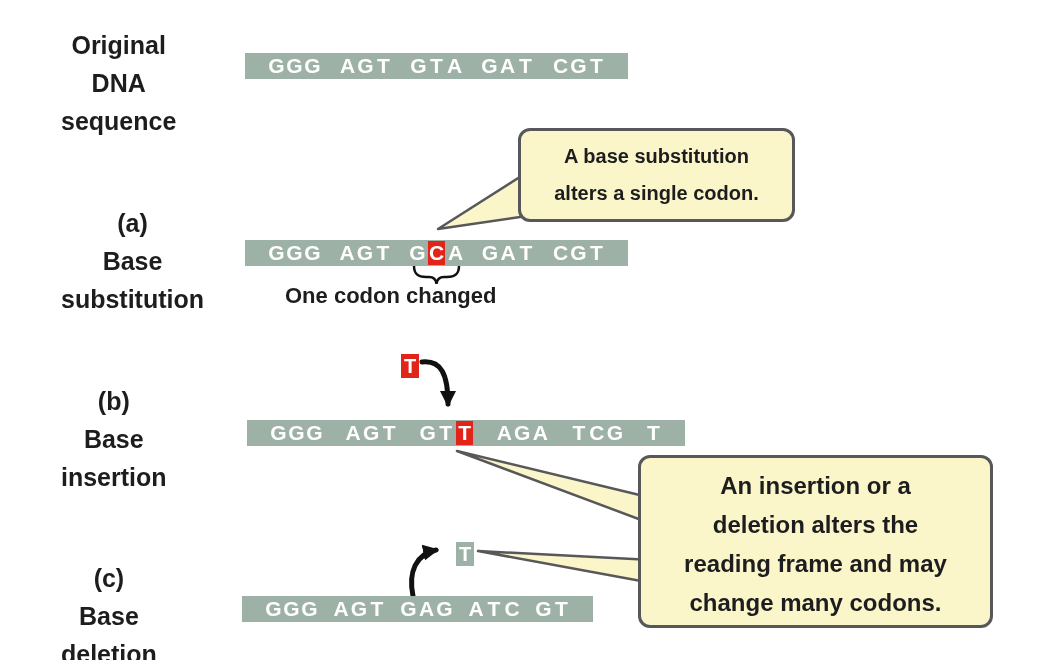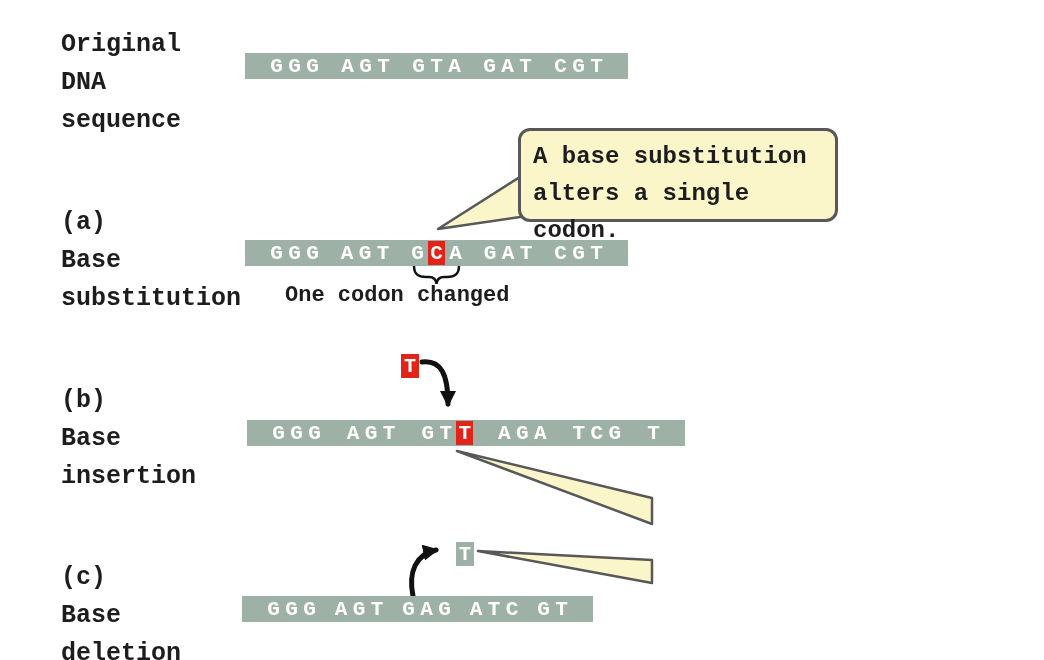--- a/index.html
+++ b/index.html
@@ -1,18 +1,19 @@
 <!DOCTYPE html>
 <html style="--bar: #9DB1A6; --highlight: #E2231A; --callout_bg: #FAF6C9; --callout_border: #58585A; --text: #1D1D1F; --letter: #FFFFFF;"><head>
 <meta charset="utf-8">
 <style>
   html,body{margin:0;padding:0;background:#ffffff;}
   .canvas{
     position:relative;width:1044px;height:660px;overflow:hidden;background:#fff;
-    font-family:Liberation Mono, monospace;
+    font-family:Liberation Sans, sans-serif;
+    text-align:center;
   }
   .overlay{position:absolute;left:0;top:0;width:1044px;height:660px;pointer-events:none;}
   .side-label{
     position:absolute;font-weight:bold;font-size:25px;line-height:38px;
     color:var(--text);white-space:pre-line;letter-spacing:0;
   }
   .dna-bar{
     position:absolute;height:26px;background:var(--bar);
     display:flex;align-items:center;justify-content:space-between;
     box-sizing:border-box;padding:0 24px;
@@ -30,21 +31,21 @@
     color:var(--letter);font-weight:bold;font-size:20px;
   }
   .chip.red{background:var(--highlight);}
   .chip.sage{background:var(--bar);}
   .callout{
     position:absolute;background:var(--callout_bg);
     border:3px solid var(--callout_border);border-radius:12px;
     box-sizing:border-box;color:var(--text);
     font-weight:bold;white-space:pre-line;
   }
-  .callout.c1{left:518px;top:128px;width:320px;height:94px;padding:7px 12px;font-size:24px;line-height:37px;}
+  .callout.c1{left:518px;top:128px;width:277px;height:94px;padding:7px 12px;font-size:20px;line-height:37px;}
   .callout.c2{left:638px;top:455px;width:355px;height:173px;padding:8px 14px;font-size:24px;line-height:39px;}
   .caption{
     position:absolute;font-weight:bold;font-size:22px;color:var(--text);
   }
 </style>
 </head>
 <body>
 
 <div class="canvas">
 
@@ -192,14 +193,18 @@
       </span>
     </div>
 
   <div class="chip red" style="left:401px;top:354px;">T</div>
   <div class="chip sage" style="left:456px;top:542px;">T</div>
 
   <div class="caption" style="left:285px;top:283px;">One codon changed</div>
 
   <div class="callout c1">A base substitution
 alters a single codon.</div>
+  <div class="callout c2">An insertion or a
+deletion alters the
+reading frame and may
+change many codons.</div>
 
 </div>
 
 </body></html>

